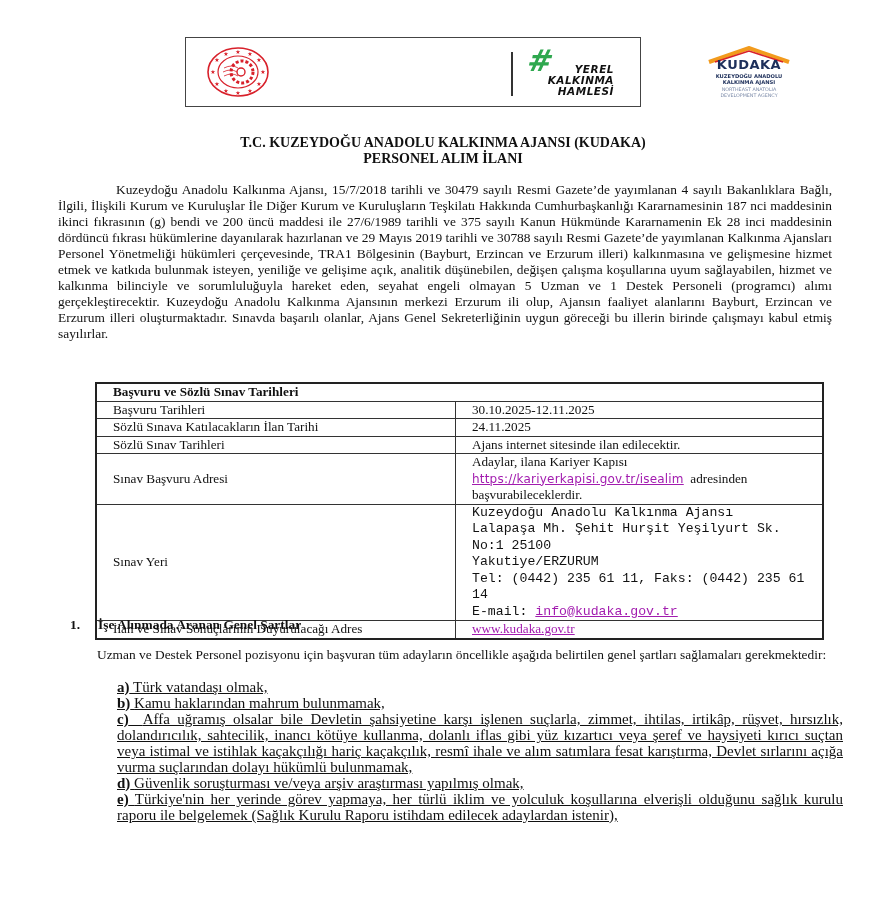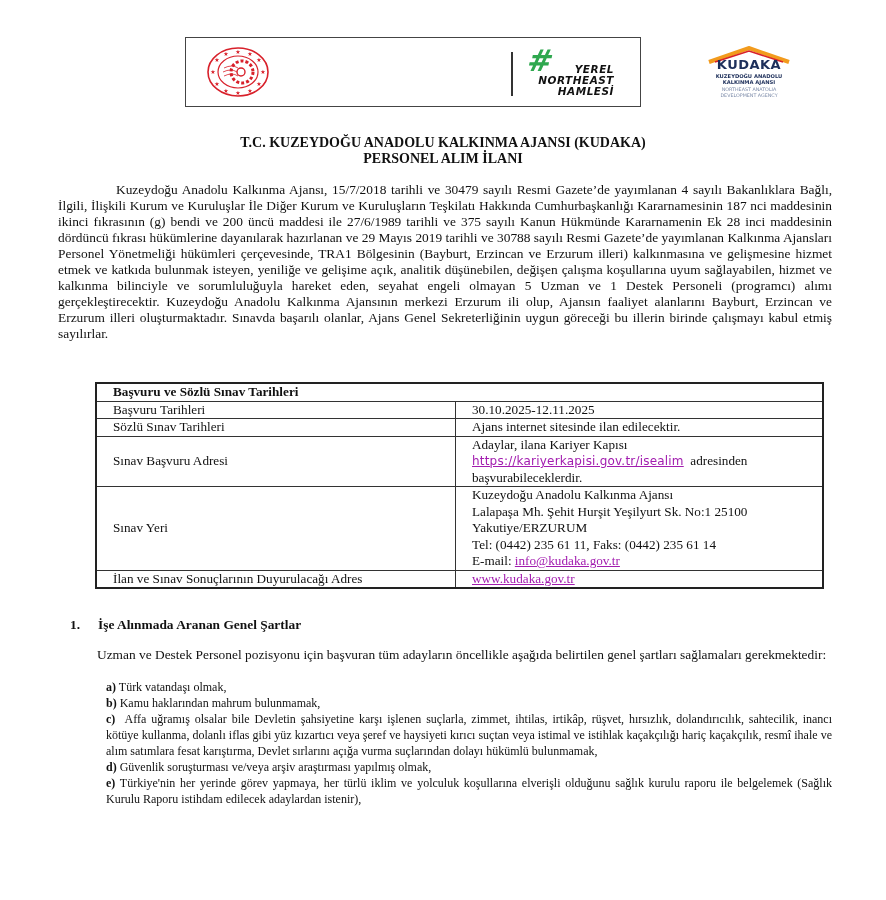--- a/index.html
+++ b/index.html
@@ -44,21 +44,21 @@
   table.dates td { border:1.5px solid #333; padding:0 16px; vertical-align:middle; line-height:16.5px; }
   table.dates td.col1 { width:326px; }
   table.dates td.head { font-weight:bold; height:16px; }
   table.dates a { color:#a21caf; text-decoration:underline; }
   table.dates .mono-link { font-family:"DejaVu Sans","Liberation Sans",sans-serif; font-size:12px; letter-spacing:0.2px; }
 
   
   .sec-head { position:absolute; left:70px; top:617px; font-weight:bold; font-size:13.4px; }
   .sec-head .num { display:inline-block; width:28px; }
   .sec-intro { position:absolute; left:97px; top:647px; width:735px; font-size:13.4px; line-height:16px; text-align:justify; }
-  .conditions { position:absolute; left:106px; top:679px; width:726px; font-size:12px; line-height:16px; text-align:justify; }
+  .conditions { position:absolute; left:117px; top:679px; width:726px; font-size:15px; line-height:16px; text-align:justify;text-decoration:underline; }
   .conditions .item { margin:0; }
   .conditions .item b { font-weight:bold; }
   .conditions .item.cont { text-indent:0; margin-left:-14px; }
 </style>
 </head>
 <body>
 
 <div class="logo-box">
   <svg class="emblem" viewBox="0 0 64 52">
     <ellipse cx="32" cy="26" rx="30" ry="24" fill="none" stroke="#d8202a" stroke-width="1.6"></ellipse>
@@ -79,21 +79,21 @@
     </g>
     <circle cx="36" cy="26" r="11" fill="none" stroke="#d8202a" stroke-width="3" stroke-dasharray="3 2"></circle>
     <path d="M18 22 Q26 18 32 22 M17 26 Q25 22 31 26 M18 30 Q26 26 32 30" fill="none" stroke="#d8202a" stroke-width="0.8"></path>
     <circle cx="35" cy="26" r="4" fill="none" stroke="#d8202a" stroke-width="1.4"></circle>
   </svg>
   <div class="vdivider"></div>
   <div class="yerel">
     <div class="yerel-hash">#</div>
     <div class="yerel-text">
       <div>YEREL</div>
-      <div>NORTHEAST</div>
+      <div>KALKINMA</div>
       <div>HAMLESİ</div>
     </div>
   </div>
 </div>
 
 <div class="kudaka">
   <svg class="kudaka-roof" viewBox="0 0 84 18">
     <path d="M2 16 L42 2 L82 16" fill="none" stroke="#f29b1d" stroke-width="4" stroke-linejoin="miter"></path>
     <path d="M8 16 L42 5 L76 16" fill="none" stroke="#d8202a" stroke-width="1.5"></path>
   </svg>
@@ -118,34 +118,38 @@
 <table class="dates">
   <tbody>
       <tr>
     <td class="head" colspan="2">Başvuru ve Sözlü Sınav Tarihleri</td>
   </tr>
   <tr>
     <td class="col1">Başvuru Tarihleri</td>
     <td>30.10.2025-12.11.2025</td>
   </tr>
   <tr>
+    <td class="col1">Sözlü Sınava Katılacakların İlan Tarihi</td>
+    <td>24.11.2025</td>
+  </tr>
+  <tr>
     <td class="col1">Sözlü Sınav Tarihleri</td>
     <td>Ajans internet sitesinde ilan edilecektir.</td>
   </tr>
   <tr>
     <td class="col1">Sınav Başvuru Adresi</td>
     <td>
       <div>Adaylar, ilana Kariyer Kapısı</div>
       <div><a class="mono-link" href="#">https://kariyerkapisi.gov.tr/isealim</a>&nbsp; <span>adresinden</span></div>
       <div>başvurabileceklerdir.</div>
     </td>
   </tr>
   <tr>
     <td class="col1">Sınav Yeri</td>
-    <td style="font-family:Liberation Serif, serif;">
+    <td style="font-family:Liberation Mono, monospace;">
       <div>Kuzeydoğu Anadolu Kalkınma Ajansı</div>
       <div>Lalapaşa Mh. Şehit Hurşit Yeşilyurt Sk. No:1 25100</div>
       <div>Yakutiye/ERZURUM</div>
       <div>Tel: (0442) 235 61 11, Faks: (0442) 235 61 14</div>
       <div><span>E-mail: </span><a href="#">info@kudaka.gov.tr</a></div>
     </td>
   </tr>
   <tr>
     <td class="col1">İlan ve Sınav Sonuçlarının Duyurulacağı Adres</td>
     <td><a href="#">www.kudaka.gov.tr</a></td>

